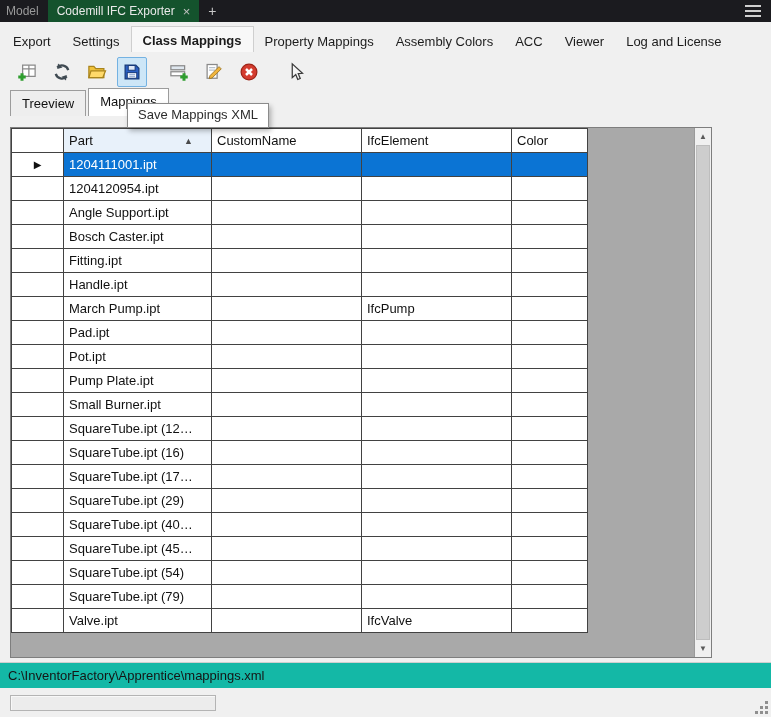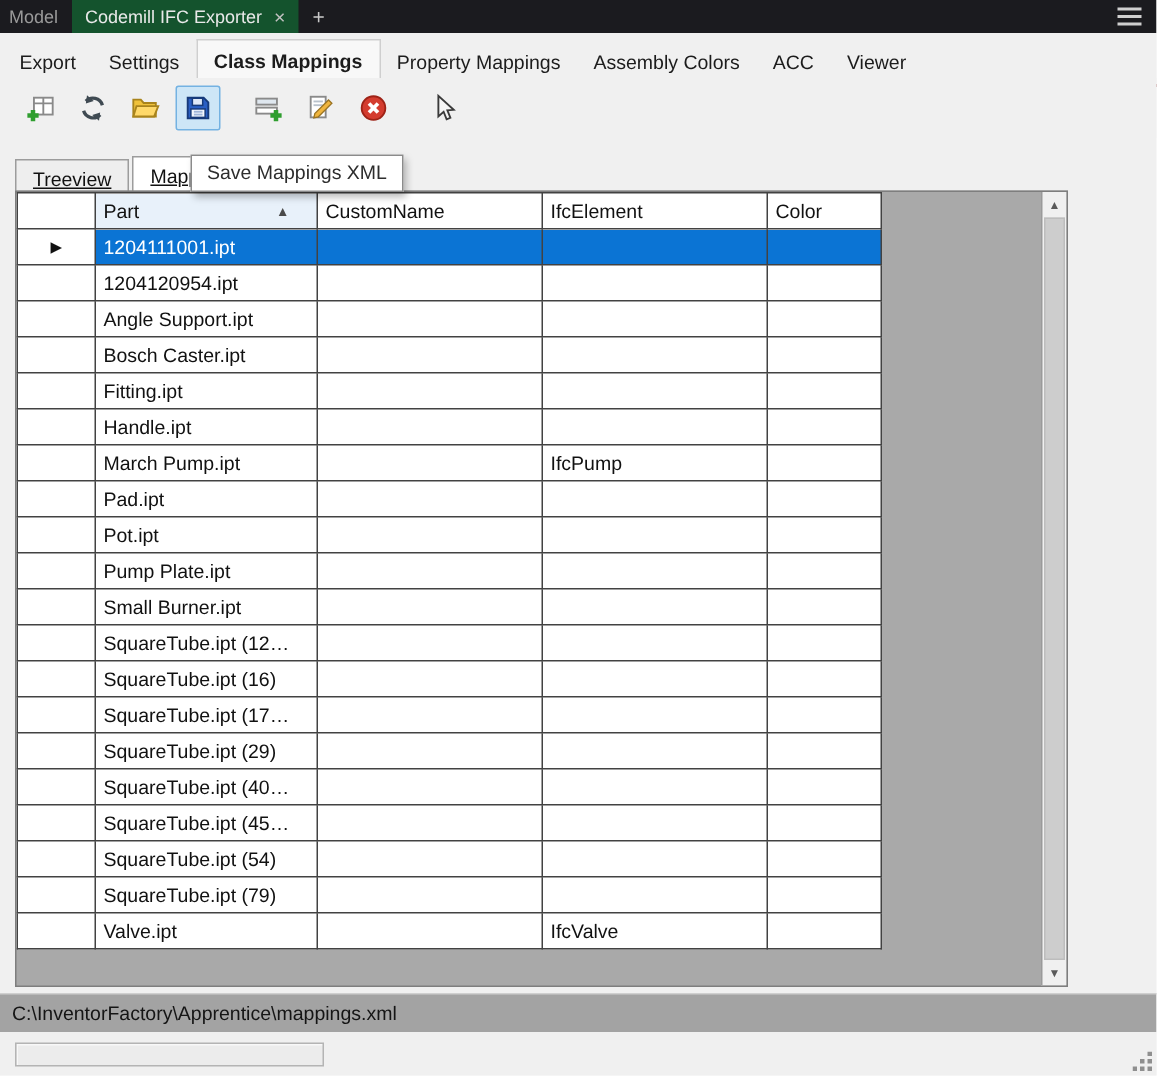--- a/index.html
+++ b/index.html
@@ -21,21 +21,21 @@
   .main-tab.active { font-weight:bold; background:#f8f8f8; border:1px solid #cfcfcf; border-bottom:none; padding-bottom:8px; }
 
   
   .toolbar { position:absolute; top:52px; left:0; right:0; height:40px; display:flex; align-items:center; padding-left:12px; gap:5px; background:#f0f0f0; }
   .tbtn { width:30px; height:30px; display:flex; align-items:center; justify-content:center; border:1px solid transparent; border-radius:2px; }
   .tbtn.pressed { background:#cde6f7; border-color:#74b2e2; }
   .tbtn svg { display:block; }
   .group-gap { margin-left:12px; }
 
   
-  .sub-tab-bar { position:absolute; top:104px; left:10px; right:0; height:28px; display:flex; align-items:flex-end;text-decoration:underline; }
+  .sub-tab-bar { position:absolute; top:88px; left:10px; right:0; height:28px; display:flex; align-items:flex-end; }
   .sub-tab { border:1px solid #9c9c9c; border-bottom:none; background:#eeeeee; padding:5px 11px; font-size:13px; margin-right:2px; white-space:nowrap; }
   .sub-tab.active { background:#ffffff; padding-bottom:7px; }
 
   
   .tooltip { position:absolute; left:127px; top:103px; z-index:30; background:#ffffff; border:1px solid #8b8b8b; box-shadow:2px 3px 5px rgba(0,0,0,.28); padding:3px 10px 5px 10px; font-size:13px; color:#2d2d2d; white-space:nowrap; }
 
   
   .grid { position:absolute; top:127px; left:10px; width:702px; height:531px; background:#a9a9a9; border:1px solid #7e7e7e; overflow:hidden; }
   .grid table { position:absolute; top:0; left:0; border-collapse:collapse; table-layout:fixed; width:576px; background:#fff; }
   .grid th, .grid td { border:1px solid #424242; height:24px; font-size:13px; font-weight:normal; text-align:left; padding:0 2px 0 5px; white-space:nowrap; overflow:hidden; }
@@ -47,21 +47,21 @@
   td.rowhdr { background:#ffffff; text-align:center; padding:0; font-size:10px; color:#111; }
   tr.selected td:not(.rowhdr) { background:#0b74d4; color:#ffffff; }
 
   
   .vscroll { position:absolute; top:0; right:0; bottom:0; width:17px; background:#f0f0f0; border-left:1px solid #9a9a9a; }
   .sarrow { position:absolute; left:0; right:0; height:17px; display:flex; align-items:center; justify-content:center; font-size:8px; color:#5a5a5a; }
   .sarrow.up { top:0; } .sarrow.down { bottom:0; }
   .sthumb { position:absolute; left:1px; right:1px; top:17px; bottom:17px; background:#cdcdcd; border:1px solid #bdbdbd; }
 
   
-  .statusbar { position:absolute; top:662px; left:0; right:0; height:26px; background:#a3a3a3; border-top:1px solid #cfcfcf; display:flex; align-items:center; padding-left:8px; font-size:13px; color:#151515; }
+  .statusbar { position:absolute; top:662px; left:0; right:0; height:26px; background:#14b8a6; border-top:1px solid #cfcfcf; display:flex; align-items:center; padding-left:8px; font-size:13px; color:#151515; }
   .bottombar { position:absolute; top:688px; left:0; right:0; bottom:0; background:#f0f0f0; }
   .progress { position:absolute; left:10px; top:7px; width:206px; height:16px; background:#ececec; border:1px solid #b4b4b4; box-shadow:inset 1px 1px 0 #f8f8f8; }
   .grip { position:absolute; right:2px; bottom:2px; }
 </style>
 </head>
 <body>
 
 <div class="titlebar">
   <span class="model-label">Model</span>
   <div class="doc-tab">
@@ -77,20 +77,21 @@
 </div>
 
 <div class="main-tab-bar">
     <div class="main-tab">Export</div>
     <div class="main-tab">Settings</div>
     <div class="main-tab active">Class Mappings</div>
     <div class="main-tab">Property Mappings</div>
     <div class="main-tab">Assembly Colors</div>
     <div class="main-tab">ACC</div>
     <div class="main-tab">Viewer</div>
+    <div class="main-tab">Log and License</div>
   </div>
 
 <div class="toolbar">
   <div class="tbtn">
     <span>
         <svg viewBox="0 0 16 16" width="20" height="20">
       <rect x="4.5" y="2.5" width="10" height="9" fill="#ffffff" stroke="#8a8a8a"></rect>
       <line x1="4.5" y1="5.5" x2="14.5" y2="5.5" stroke="#8a8a8a"></line>
       <line x1="9.5" y1="2.5" x2="9.5" y2="11.5" stroke="#8a8a8a"></line>
       <g stroke="#2f9e2f" stroke-width="2.4">

